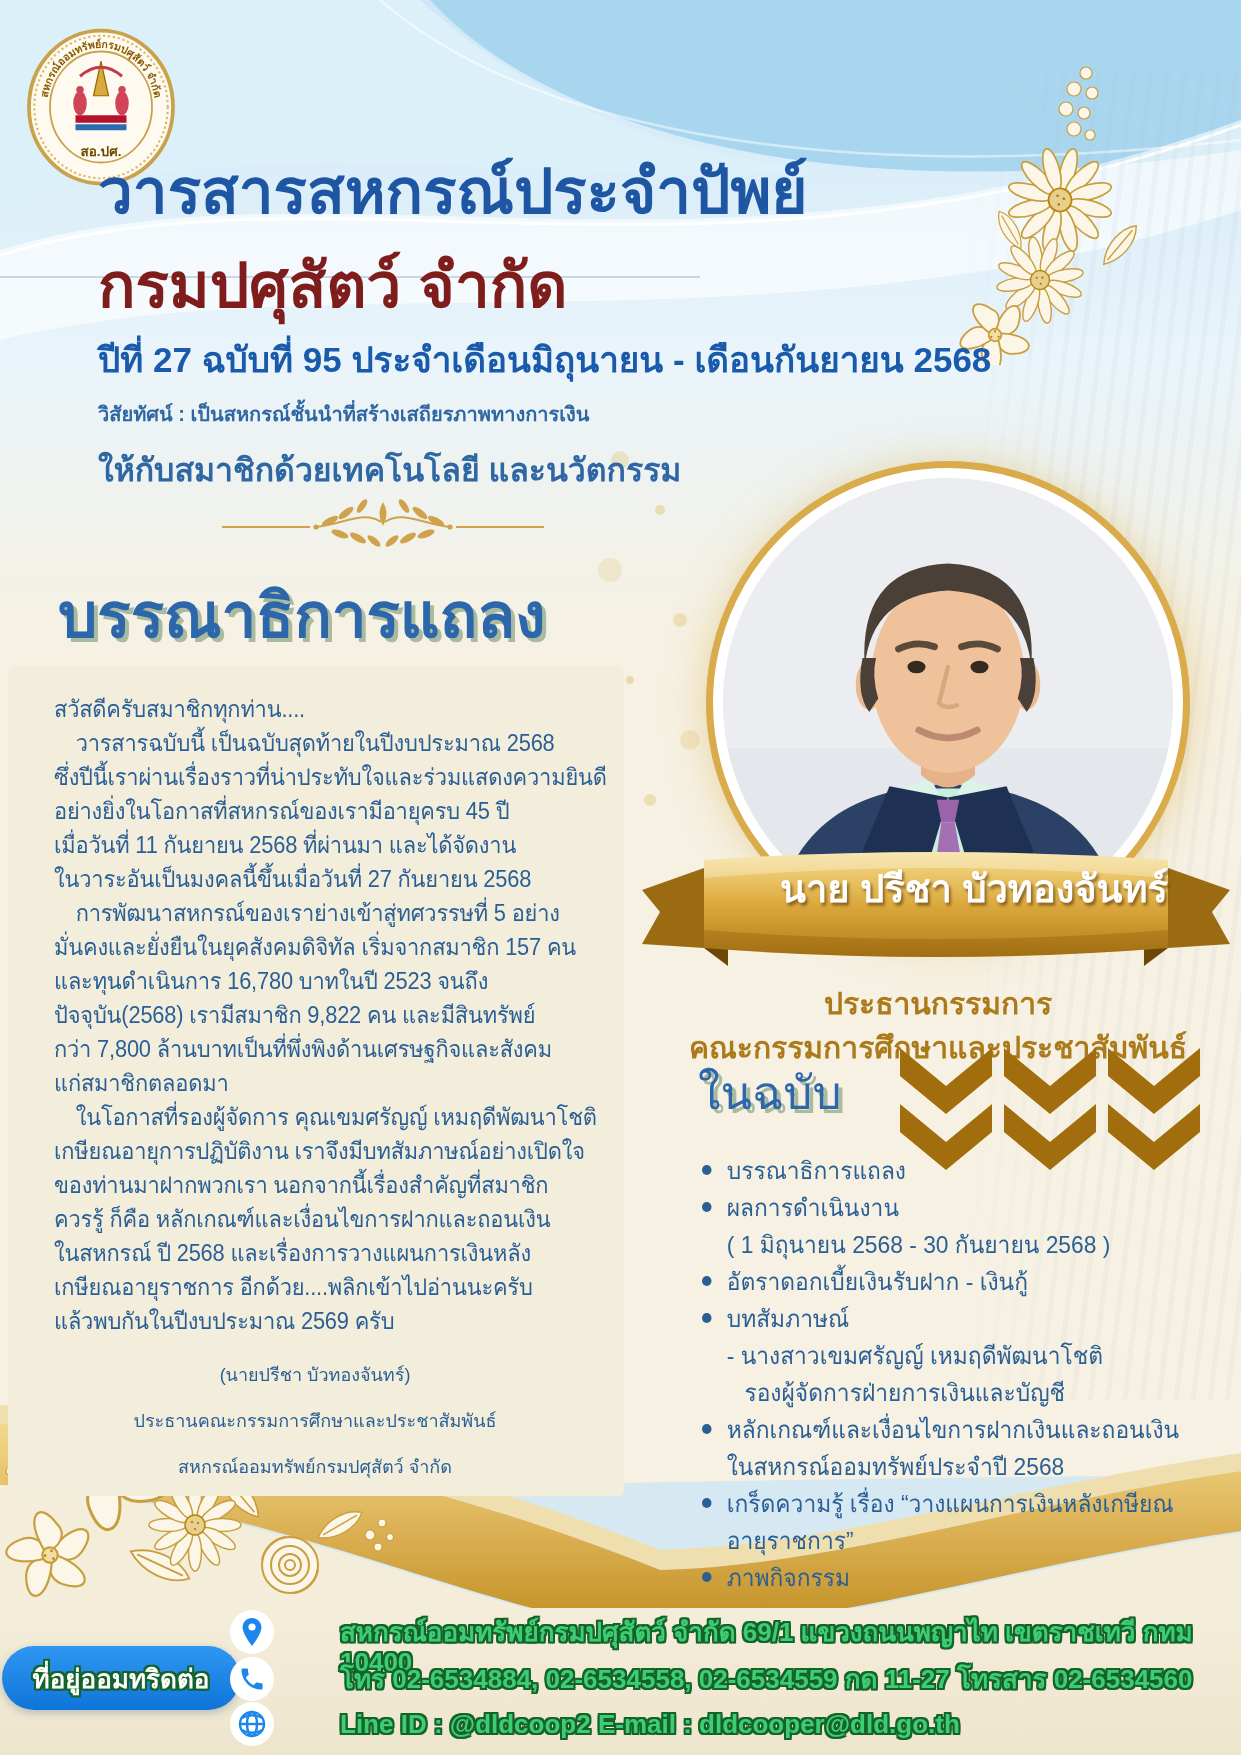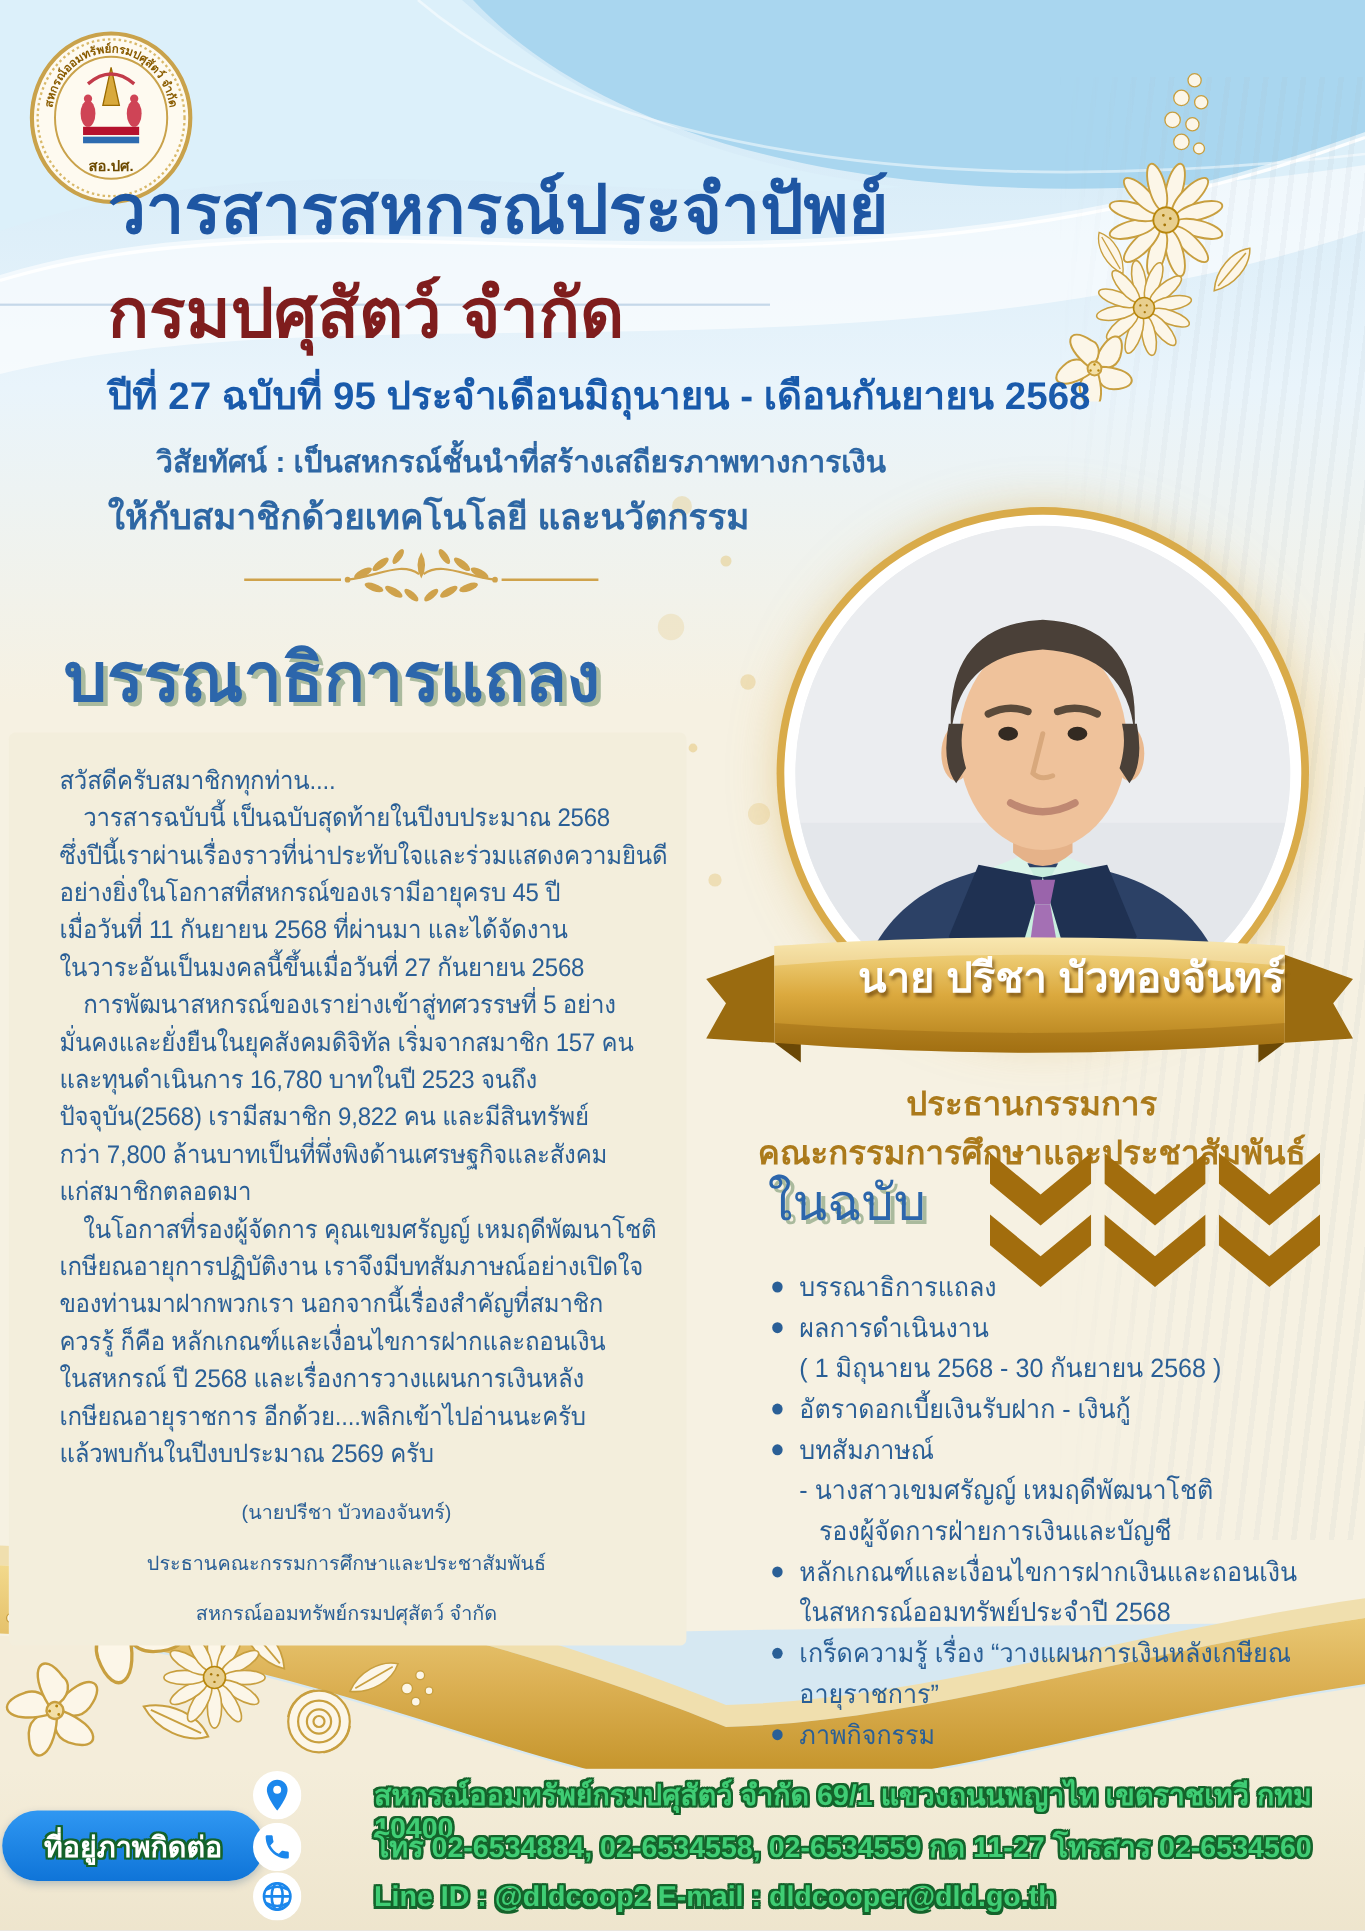--- a/index.html
+++ b/index.html
@@ -3,21 +3,21 @@
 <meta charset="utf-8">
 <style>
   html,body{margin:0;padding:0;background:#ddd;}
   .page{position:relative;width:1241px;height:1755px;overflow:hidden;background:#f6f1e2;
         font-family:"Liberation Sans","DejaVu Sans",sans-serif;}
   .abs{position:absolute;}
   
   .title1{position:absolute;left:98px;top:150px;font-size:62px;font-weight:800;color:#1e56a3;line-height:1.35;}
   .title2{position:absolute;left:98px;top:244px;font-size:62px;font-weight:800;color:#7f1d1d;line-height:1.35;}
   .issue{position:absolute;left:98px;top:332px;font-size:35px;font-weight:700;color:#195aab;}
-  .vision1{position:absolute;left:98px;top:398px;font-size:27px;font-weight:700;color:#2e67a4;margin-left:44px;}
+  .vision1{position:absolute;left:98px;top:398px;font-size:20px;font-weight:700;color:#2e67a4;}
   .vision2{position:absolute;left:98px;top:444px;font-size:32px;font-weight:700;color:#2e67a4;}
   .thin-line{position:absolute;left:0;top:276px;width:700px;height:2px;background:rgba(90,140,190,.3);}
   
   .edit-head{position:absolute;left:58px;top:566px;font-size:62px;font-weight:800;color:#2c66ab;
              text-shadow:4px 4px 0 rgba(151,173,140,.8);}
   .edit-panel{position:absolute;left:8px;top:666px;width:616px;height:830px;background:#f3eedc;border-radius:6px;}
   .edit-body{position:absolute;left:54px;top:692px;font-size:23px;line-height:34px;color:#2a5f96;
              white-space:pre;transform:scaleX(.95);transform-origin:left top;letter-spacing:-0.2px;}
   .edit-sig{position:absolute;left:30px;top:1352px;width:570px;font-size:18px;line-height:46px;color:#2a5f96;
             text-align:center;white-space:pre;}
@@ -398,21 +398,21 @@
     </div>
     <div class="toc-item">
       <span class="toc-bullet"></span>
       <span class="toc-text">ภาพกิจกรรม</span>
     </div>
   </div>
 
   <div class="footer-bg"></div>
 
   <div class="pill">
-    <span class="pill-label">ที่อยู่ภาพกิดต่อ</span>
+    <span class="pill-label">ที่อยู่ออมทริดต่อ</span>
   </div>
 
   <svg class="f-ic" style="top:1610px" width="44" height="44" viewBox="0 0 44 44">
     <circle cx="22" cy="22" r="22" fill="#fff"></circle>
     <path d="M22 8c-5.2 0-9.4 4.1-9.4 9.2 0 6.9 9.4 18.8 9.4 18.8s9.4-11.9 9.4-18.8C31.4 12.1 27.2 8 22 8z" fill="#1b87ec"></path>
     <circle cx="22" cy="17" r="3.6" fill="#fff"></circle>
   </svg>
   <div class="f-text green" style="top:1617px">สหกรณ์ออมทรัพย์กรมปศุสัตว์ จำกัด 69/1 แขวงถนนพญาไท เขตราชเทวี กทม 10400</div>
 
   <svg class="f-ic" style="top:1657px" width="44" height="44" viewBox="0 0 44 44">

